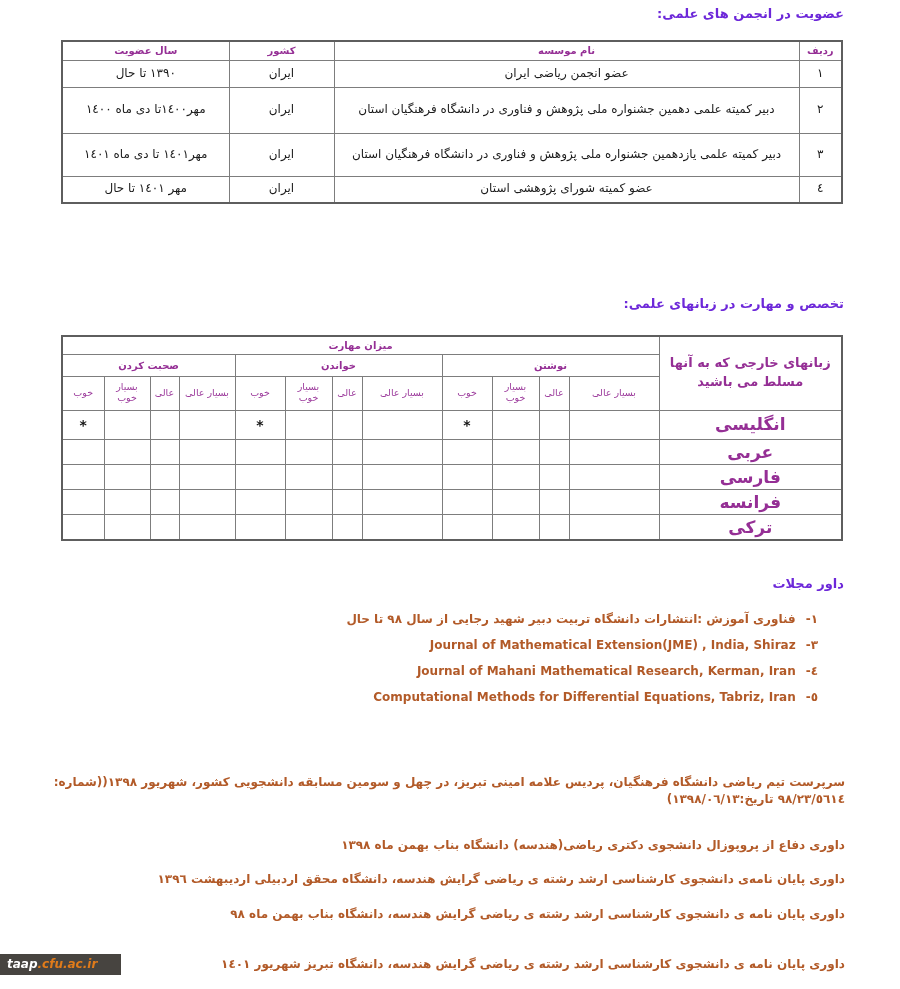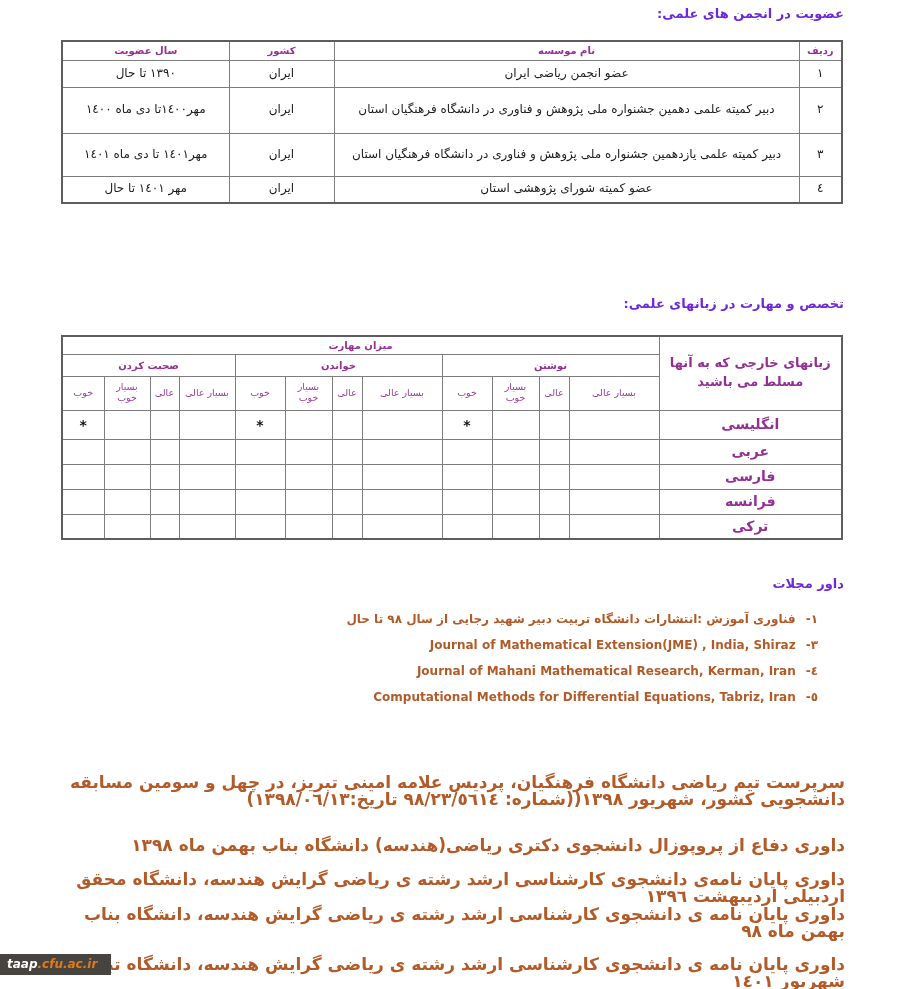--- a/index.html
+++ b/index.html
@@ -31,41 +31,41 @@
   .t1 tr.hrow{height:19px;}
   .t1 tr.r0{height:27px;} .t1 tr.r1{height:46px;}
   .t1 tr.r2{height:43px;} .t1 tr.r3{height:27px;}
   
   .t2{top:335px;width:780px;}
   .t2 tr.g1{height:18px;} .t2 tr.g2{height:22px;} .t2 tr.g3{height:34px;}
   .t2 tr.lrow{height:25px;}
   .t2 tr.lrow0{height:29px;}
   .t2 th.lang-col{font-size:13px;line-height:1.45;}
   .t2 th.lvl{font-size:9.5px;font-weight:normal;color:#9c3b9c;padding:0 1px;line-height:1.15;}
-  .t2 td.lname{color:#952f95;font-weight:bold;font-size:14px;margin-top:41px;}
+  .t2 td.lname{color:#952f95;font-weight:bold;font-size:17px;margin-top:41px;}
   .t2 td.mark{font-size:14px;font-weight:bold;color:#111;line-height:1;}
   
   .rev-list{position:absolute;top:606px;right:82px;width:770px;}
   .rev-item{
     height:26px;line-height:26px;direction:rtl;
     color:#b25a28;font-weight:bold;font-size:12px;white-space:nowrap;
   }
   .rev-item .num{display:inline-block;margin-left:10px;}
   
   .para{
     position:absolute;right:55px;width:792px;
     direction:rtl;text-align:right;
-    color:#b25a28;font-weight:bold;font-size:17px;line-height:17px;
+    color:#b25a28;font-weight:bold;font-size:12px;line-height:17px;
   }
   .p0{top:774px;} .p1{top:837px;} .p2{top:871px;} .p3{top:906px;} .p4{top:956px;}
   
   .watermark{
     position:absolute;left:0;top:954px;
     background:#474440;
-    padding:3px 14px 4px 7px;
+    padding:3px 24px 4px 7px;
     font-style:italic;font-weight:bold;font-size:12px;
     direction:ltr;white-space:nowrap;
   }
   .watermark .brand{color:#ffffff;}
   .watermark .domain{color:#e07b1a;}
 </style>
 </head>
 <body>
 
 <div class="heading" style="top:6px">عضویت در انجمن های علمی:</div>

